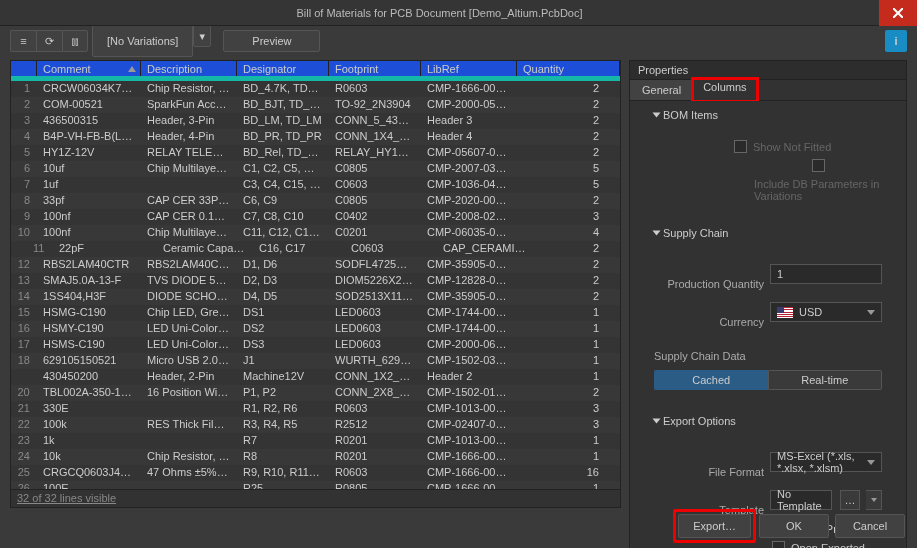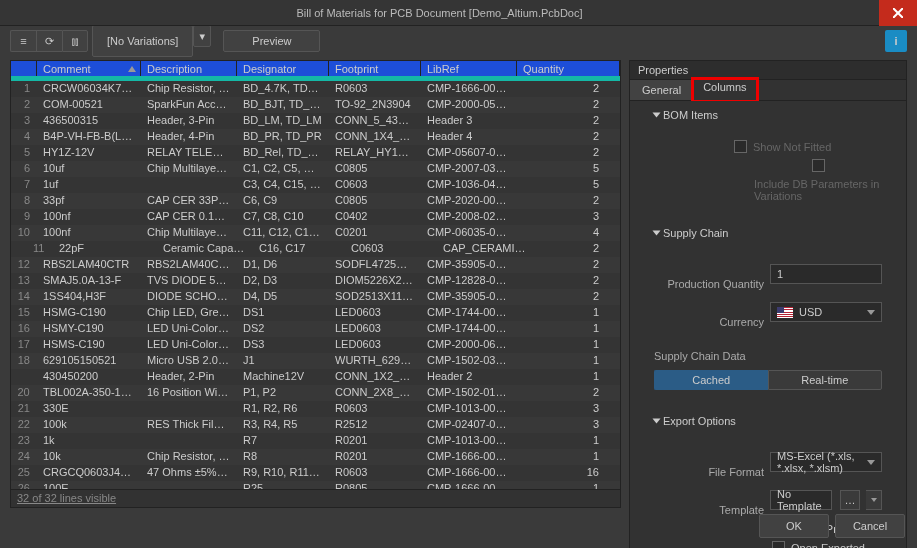--- a/index.html
+++ b/index.html
@@ -422,15 +422,18 @@
         <div class="chk-row">
             <span class="chk"></span>
             <span>Open Exported</span>
           </div>
       </div>
     </div>
   </div>
 </div>
 
 <div class="footer">
+  <div class="hl">
+      <div class="btn">Export…</div>
+    </div>
   <div class="btn">OK</div>
   <div class="btn">Cancel</div>
 </div>
 
 </body></html>

